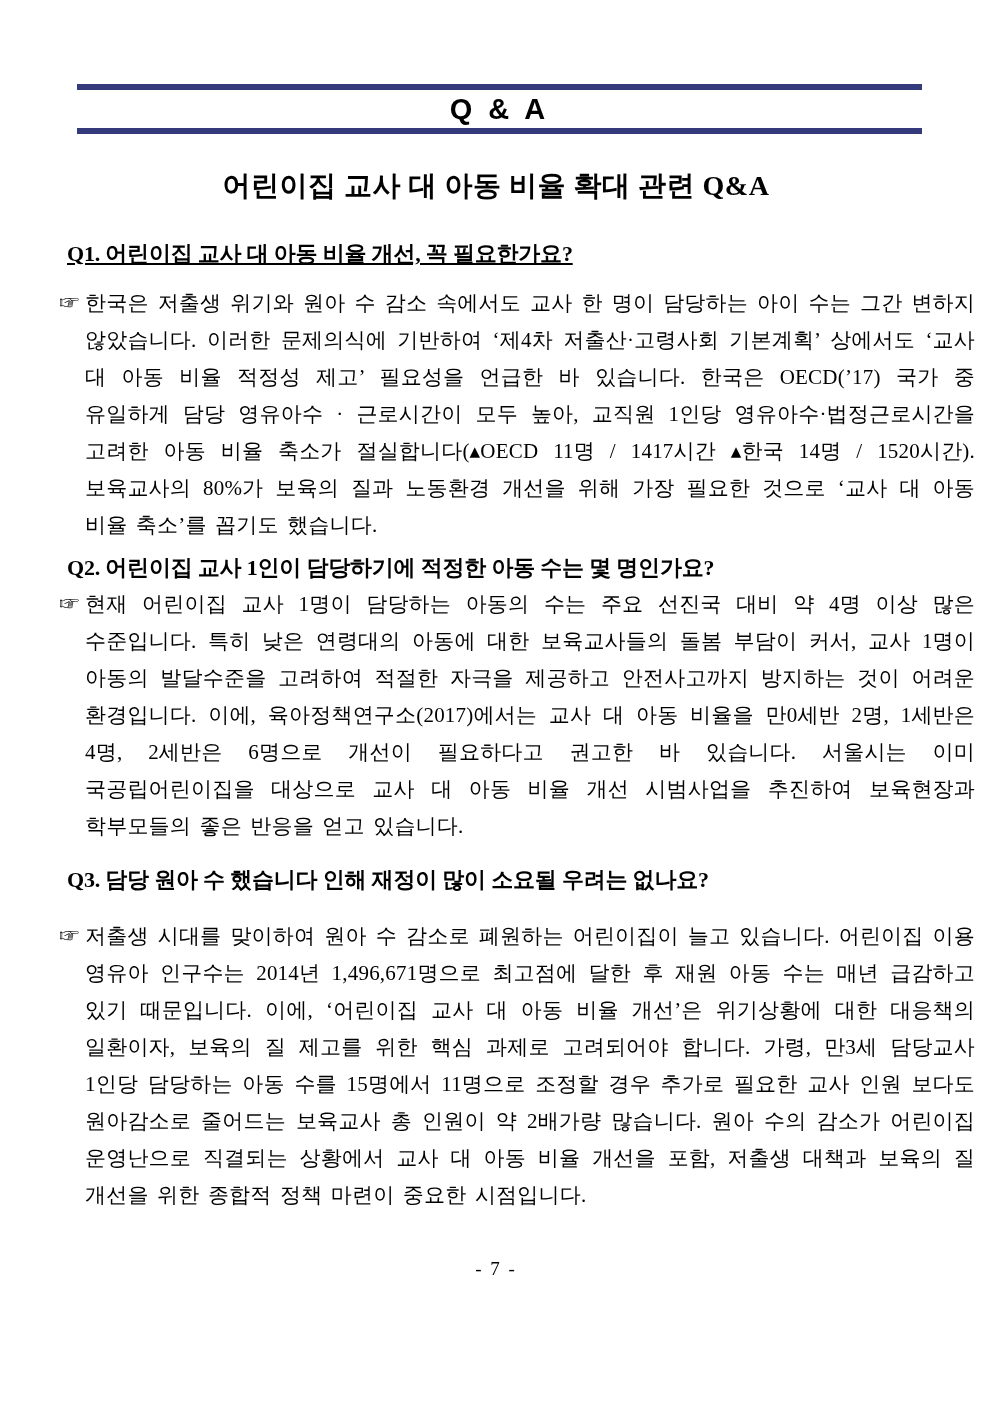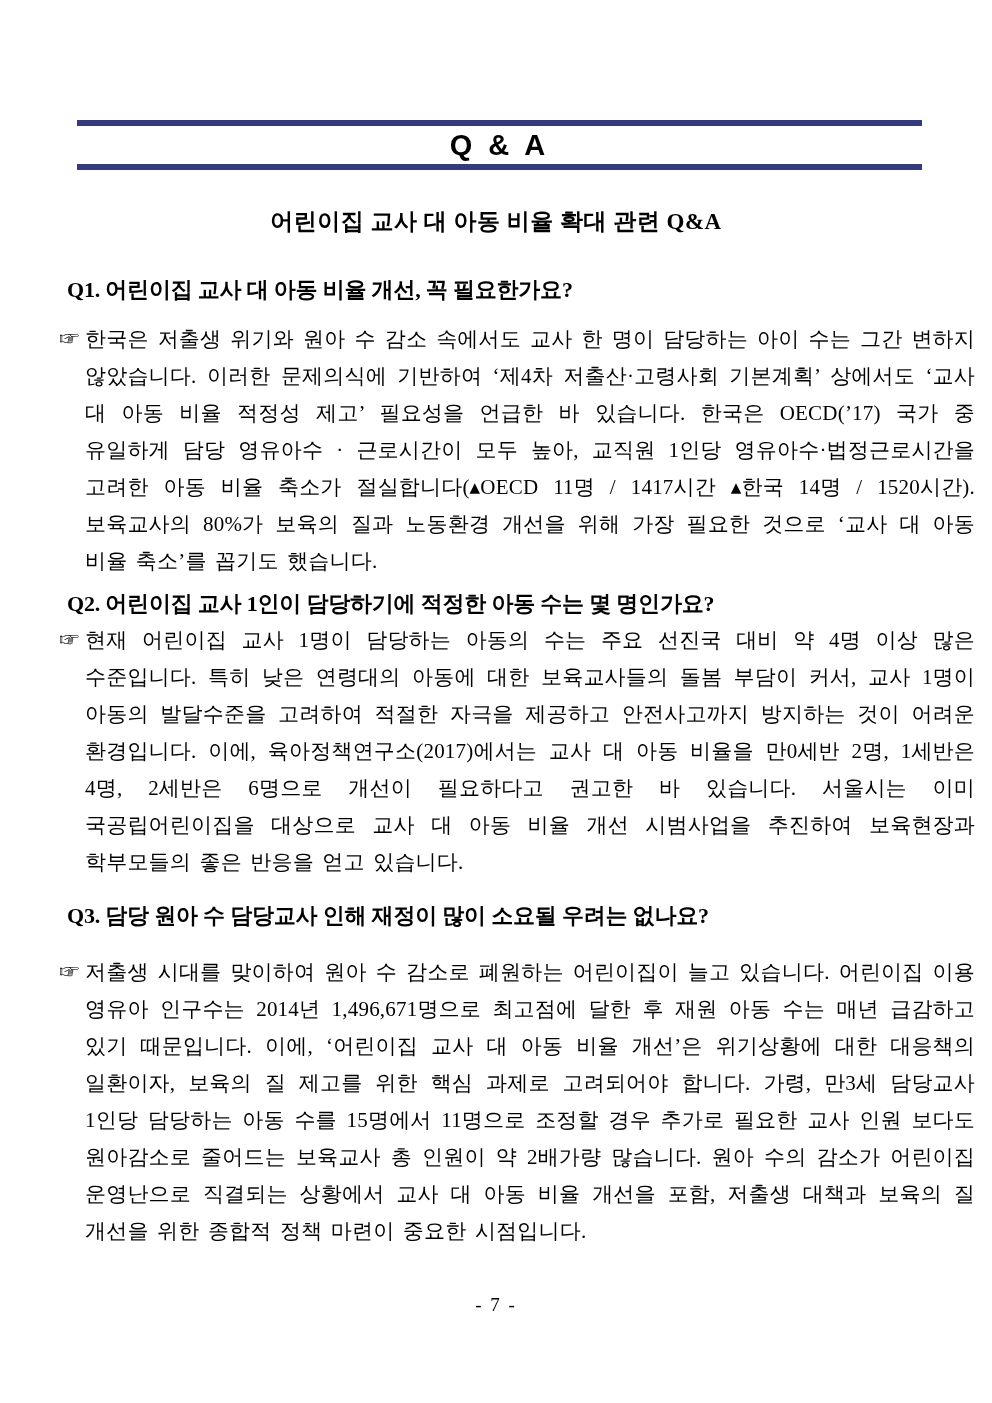--- a/index.html
+++ b/index.html
@@ -5,54 +5,54 @@
   html, body { margin: 0; padding: 0; background: #ffffff; }
   .page {
     position: relative;
     width: 992px;
     height: 1403px;
     margin: 0 auto;
     background: #ffffff;
     color: #000000;
     font-family: "Liberation Serif", "DejaVu Serif", serif;
     box-sizing: border-box;
-    padding-top: 120px;
+    padding-top: 84px;
     overflow: hidden;
   }
   .banner {
     margin: 0 70px 0 77px;
     border-top: 6px solid var(--accent, #343A7C);
     border-bottom: 6px solid var(--accent, #343A7C);
   }
   .banner-text {
     text-align: center;
     font-family: "Liberation Sans", "DejaVu Sans", sans-serif;
     font-weight: bold;
     font-size: 29px;
     line-height: 38px;
     letter-spacing: 4px;
     color: #000000;
   }
   .doc-title {
     margin: 36px 70px 0 70px;
     text-align: center;
-    font-size: 23px;
+    font-size: 28px;
     font-weight: bold;
     letter-spacing: 0.5px;
     line-height: 32px;
   }
   .content { margin: 0 17px 0 67px; }
   .question {
     margin: 0;
     font-size: 22px;
     font-weight: bold;
     line-height: 28px;
     letter-spacing: -0.2px;
   }
-  .qa-1 .question { margin-top: 38px; }
+  .qa-1 .question { margin-top: 38px; text-decoration: underline; }
   .qa-2 .question { margin-top: 10px; }
   .qa-3 .question { margin-top: 21px; }
   .answer {
     position: relative;
     margin-left: 18px;
     font-size: 21px;
     line-height: 37px;
     letter-spacing: 0.2px;
     word-spacing: 3px;
     text-align: justify;
@@ -99,21 +99,21 @@
 
     <section class="qa qa-2">
       <h2 class="question">Q2. 어린이집 교사 1인이 담당하기에 적정한 아동 수는 몇 명인가요?</h2>
       <div class="answer">
         <span class="pointer">☞</span>
         <span class="answer-text">현재 어린이집 교사 1명이 담당하는 아동의 수는 주요 선진국 대비 약 4명 이상 많은 수준입니다. 특히 낮은 연령대의 아동에 대한 보육교사들의 돌봄 부담이 커서, 교사 1명이 아동의 발달수준을 고려하여 적절한 자극을 제공하고 안전사고까지 방지하는 것이 어려운 환경입니다. 이에, 육아정책연구소(2017)에서는 교사 대 아동 비율을 만0세반 2명, 1세반은 4명, 2세반은 6명으로 개선이 필요하다고 권고한 바 있습니다. 서울시는 이미 국공립어린이집을 대상으로 교사 대 아동 비율 개선 시범사업을 추진하여 보육현장과 학부모들의 좋은 반응을 얻고 있습니다.</span>
       </div>
     </section>
 
     <section class="qa qa-3">
-      <h2 class="question">Q3. 담당 원아 수 담당교사 인해 재정이 많이 소요될 우려는 없나요?</h2>
+      <h2 class="question">Q3. 담당 원아 수 했습니다 인해 재정이 많이 소요될 우려는 없나요?</h2>
       <div class="answer">
         <span class="pointer">☞</span>
         <span class="answer-text">저출생 시대를 맞이하여 원아 수 감소로 폐원하는 어린이집이 늘고 있습니다. 어린이집 이용 영유아 인구수는 2014년 1,496,671명으로 최고점에 달한 후 재원 아동 수는 매년 급감하고 있기 때문입니다. 이에, ‘어린이집 교사 대 아동 비율 개선’은 위기상황에 대한 대응책의 일환이자, 보육의 질 제고를 위한 핵심 과제로 고려되어야 합니다. 가령, 만3세 담당교사 1인당 담당하는 아동 수를 15명에서 11명으로 조정할 경우 추가로 필요한 교사 인원 보다도 원아감소로 줄어드는 보육교사 총 인원이 약 2배가량 많습니다. 원아 수의 감소가 어린이집 운영난으로 직결되는 상황에서 교사 대 아동 비율 개선을 포함, 저출생 대책과 보육의 질 개선을 위한 종합적 정책 마련이 중요한 시점입니다.</span>
       </div>
     </section>
 
   </div>
 
   <div class="page-number">- 7 -</div>
 

